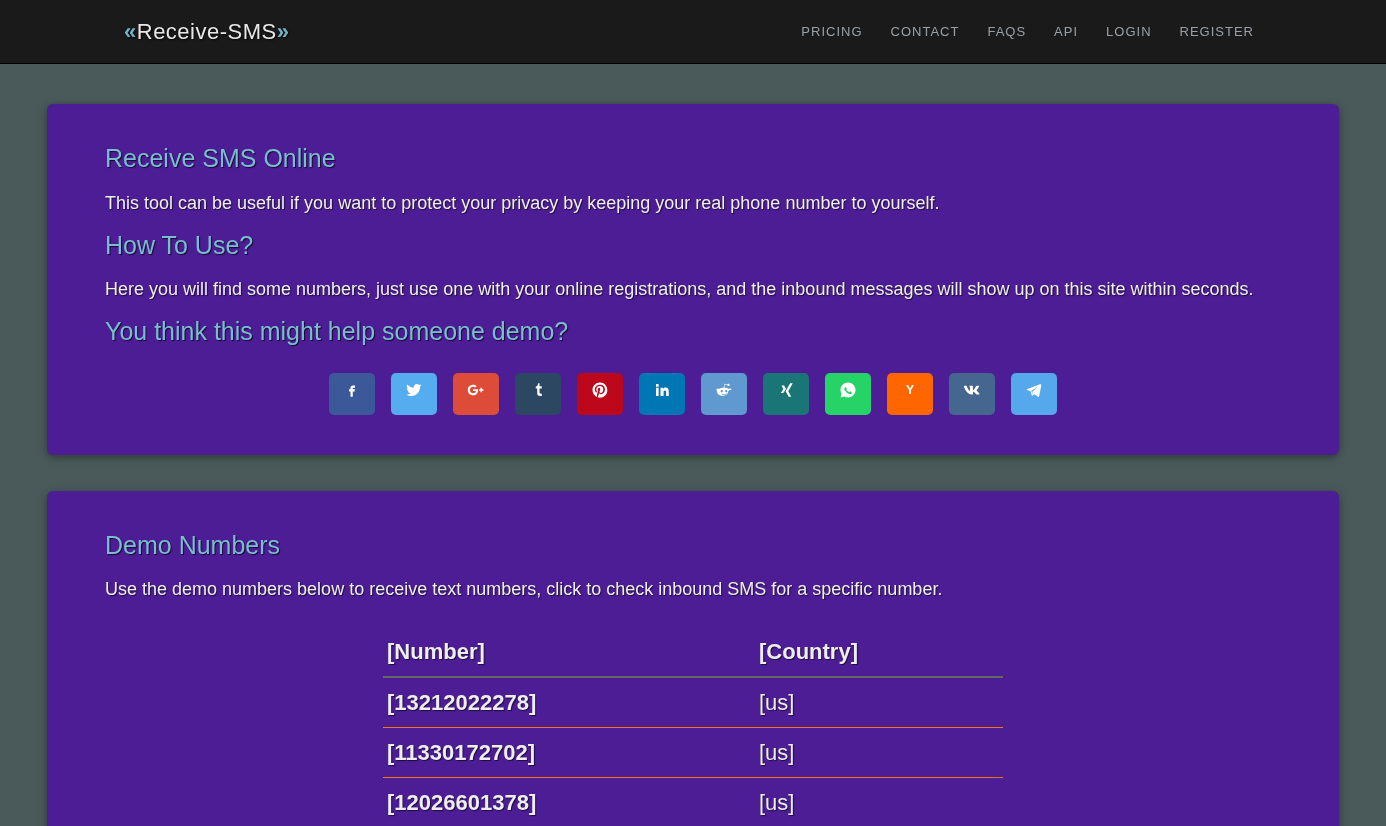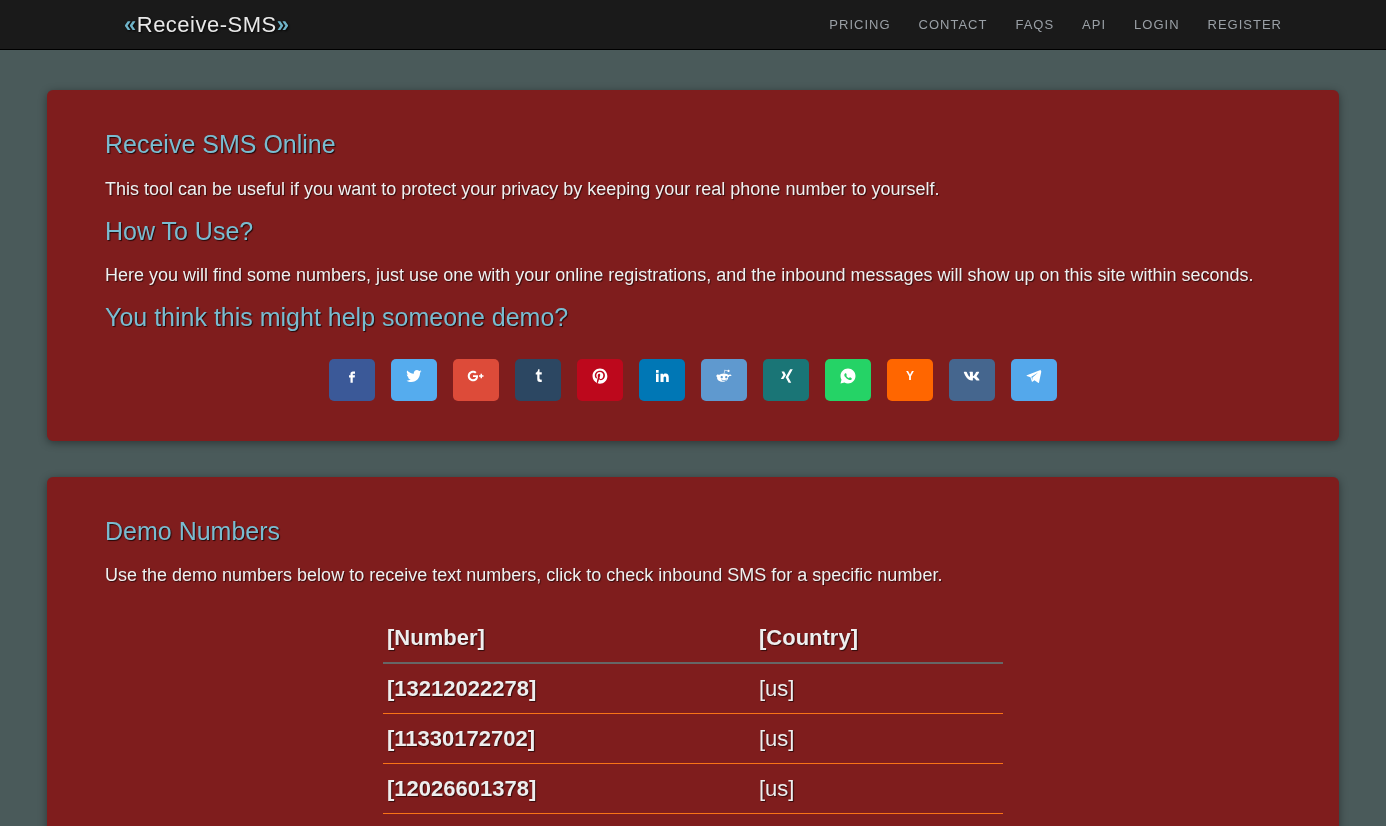--- a/index.html
+++ b/index.html
@@ -5,54 +5,54 @@
   * { margin: 0; padding: 0; box-sizing: border-box; }
   body {
     background: #4a5a5a;
     font-family: "Segoe UI", "Helvetica Neue", Arial, sans-serif;
     color: #e8e8e8;
     font-size: 18px;
     line-height: 1.5;
   }
   .topbar {
     background: #1a1a1a;
-    height: 50px;
+    height: 64px;
     display: flex;
     align-items: center;
     padding: 0 24px;
     border-bottom: 1px solid #000;
   }
   .brand {
     font-size: 22px;
     color: #e8e8e8;
     text-shadow: 1px 1px 2px rgba(0,0,0,0.8);
     letter-spacing: 0.5px;
     margin-left: 100px;
   }
   .brand .angle { color: #6fb4c9; font-weight: bold; }
   .nav {
     margin-left: auto;
     display: flex;
     gap: 28px;
-    margin-right: 80px;
+    margin-right: 108px;
   }
   .nav a {
     color: #9aa0a6;
     font-size: 13px;
     letter-spacing: 1px;
     text-decoration: none;
     cursor: pointer;
   }
   .page {
     max-width: 1340px;
     margin: 0 auto;
     padding: 40px 24px 24px;
   }
   .card {
-    background: #7f1d1d;
+    background: #4c1d95;
     border-radius: 6px;
     padding: 36px 58px 32px;
     box-shadow: 0 2px 8px rgba(0,0,0,0.4);
     margin-bottom: 36px;
   }
   h3.section {
     font-size: 25px;
     font-weight: 500;
     color: #7abcd0;
     margin-bottom: 12px;

